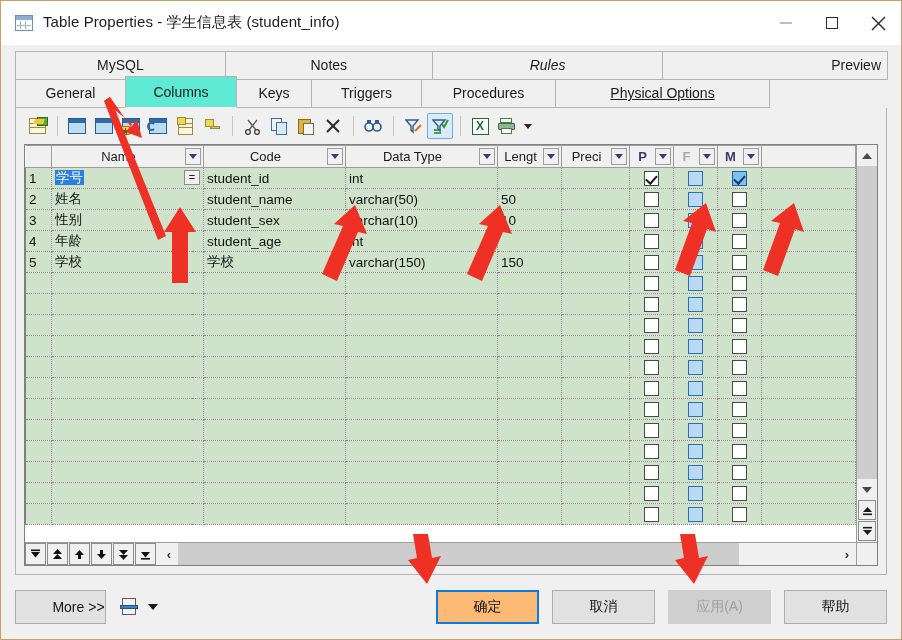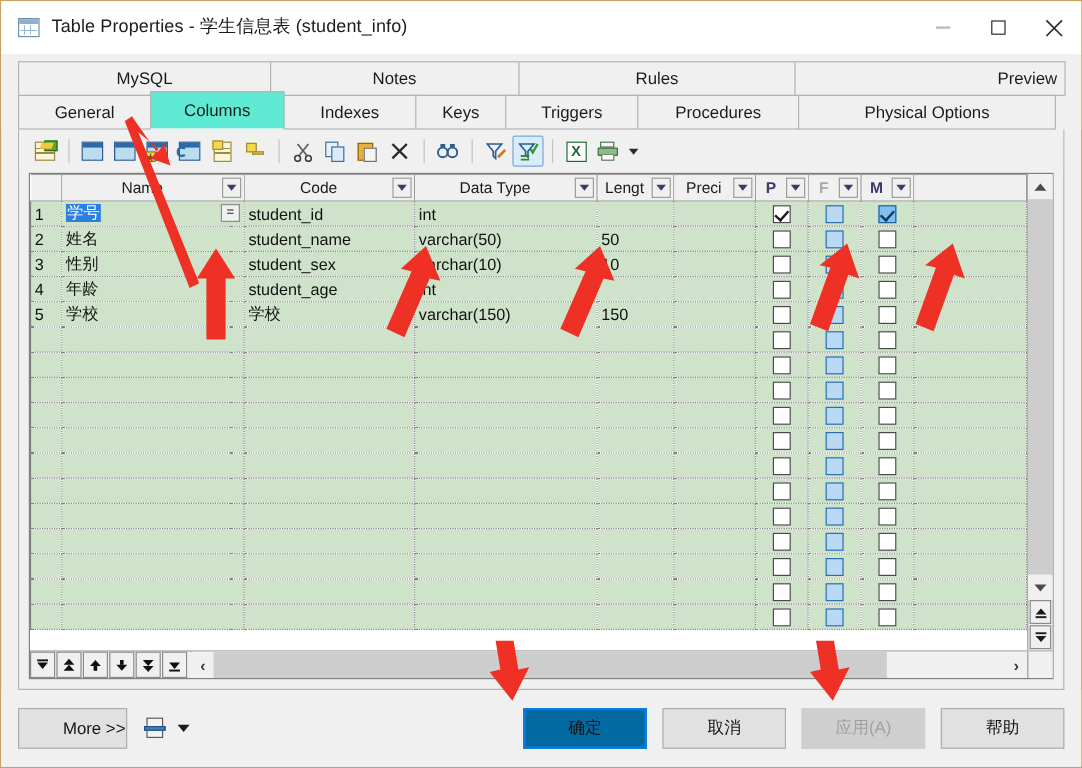--- a/index.html
+++ b/index.html
@@ -82,30 +82,30 @@
     background:#5eead4;
     border-bottom:1px solid #ffffff;
     font-weight:normal;
     z-index:5;
     height:32px; line-height:30px;
     margin-top:-3px;
   }
   
   .t-mysql{ width:213px; }
   .t-notes{ width:210px; }
-  .t-rules{ width:234px; }
+  .t-rules{ width:234px;font-style:italic; }
   .t-preview{ width:228px;text-align:right; }
   
   .t-general{ width:111px; }
   .t-columns{ width:112px; }
   .t-indexes{ width:111px; }
   .t-keys{ width:76px; }
   .t-triggers{ width:111px; }
   .t-procedures{ width:135px; }
-  .t-physical{ width:215px; }
+  .t-physical{ width:215px;text-decoration:underline; }
 
   
   #panel {
     margin:0 14px 0 14px;
     background:#f0f0f0;
     border:1px solid #b4b4b4;
     border-top:none;
     flex:1;
     display:flex; flex-direction:column;
     position:relative;
@@ -287,21 +287,21 @@
     position:relative;
   }
   .btn{
     background:#e1e1e1; border:1px solid #adadad;
     height:34px; font-size:14px; color:#141414;
     display:flex; align-items:center; justify-content:center;
     white-space:nowrap;
   }
   .btn.more{ width:91px;padding-left:36px; }
   .btn.act{ width:103px; }
-  .btn.focus{ border:2px solid #0a7ce0; background:#0369a1; }
+  .btn.focus{ border:2px solid #0a7ce0; background:#fdba74; }
   .btn.disabled{ color:#a0a0a0; background:#cfcfcf; border-color:#cfcfcf; }
   #foot-icon{
     width:18px; height:18px; margin-left:14px; position:relative;
   }
   #foot-icon .pg{
     position:absolute; left:2px; top:0; width:14px; height:17px;
     background:#f3f3f3; border:1px solid #5b5b5b;
   }
   #foot-icon .bar{
     position:absolute; left:0; top:7px; width:18px; height:4px; background:#3f7fc0; border:1px solid #23537f;
@@ -354,21 +354,20 @@
   <div id="tabs-area">
     <div class="tabrow top">
       <div class="tab t-mysql">MySQL</div>
       <div class="tab t-notes">Notes</div>
       <div class="tab t-rules">Rules</div>
       <div class="tab t-preview">Preview</div>
     </div>
     <div class="tabrow bottom">
       <div class="tab t-general">General</div>
       <div class="tab t-columns sel">Columns</div>
-      <div class="tab t-indexes">Indexes</div>
       <div class="tab t-keys">Keys</div>
       <div class="tab t-triggers">Triggers</div>
       <div class="tab t-procedures">Procedures</div>
       <div class="tab t-physical">Physical Options</div>
     </div>
   </div>
 
   <div id="panel">
 
     <div id="toolbar">

